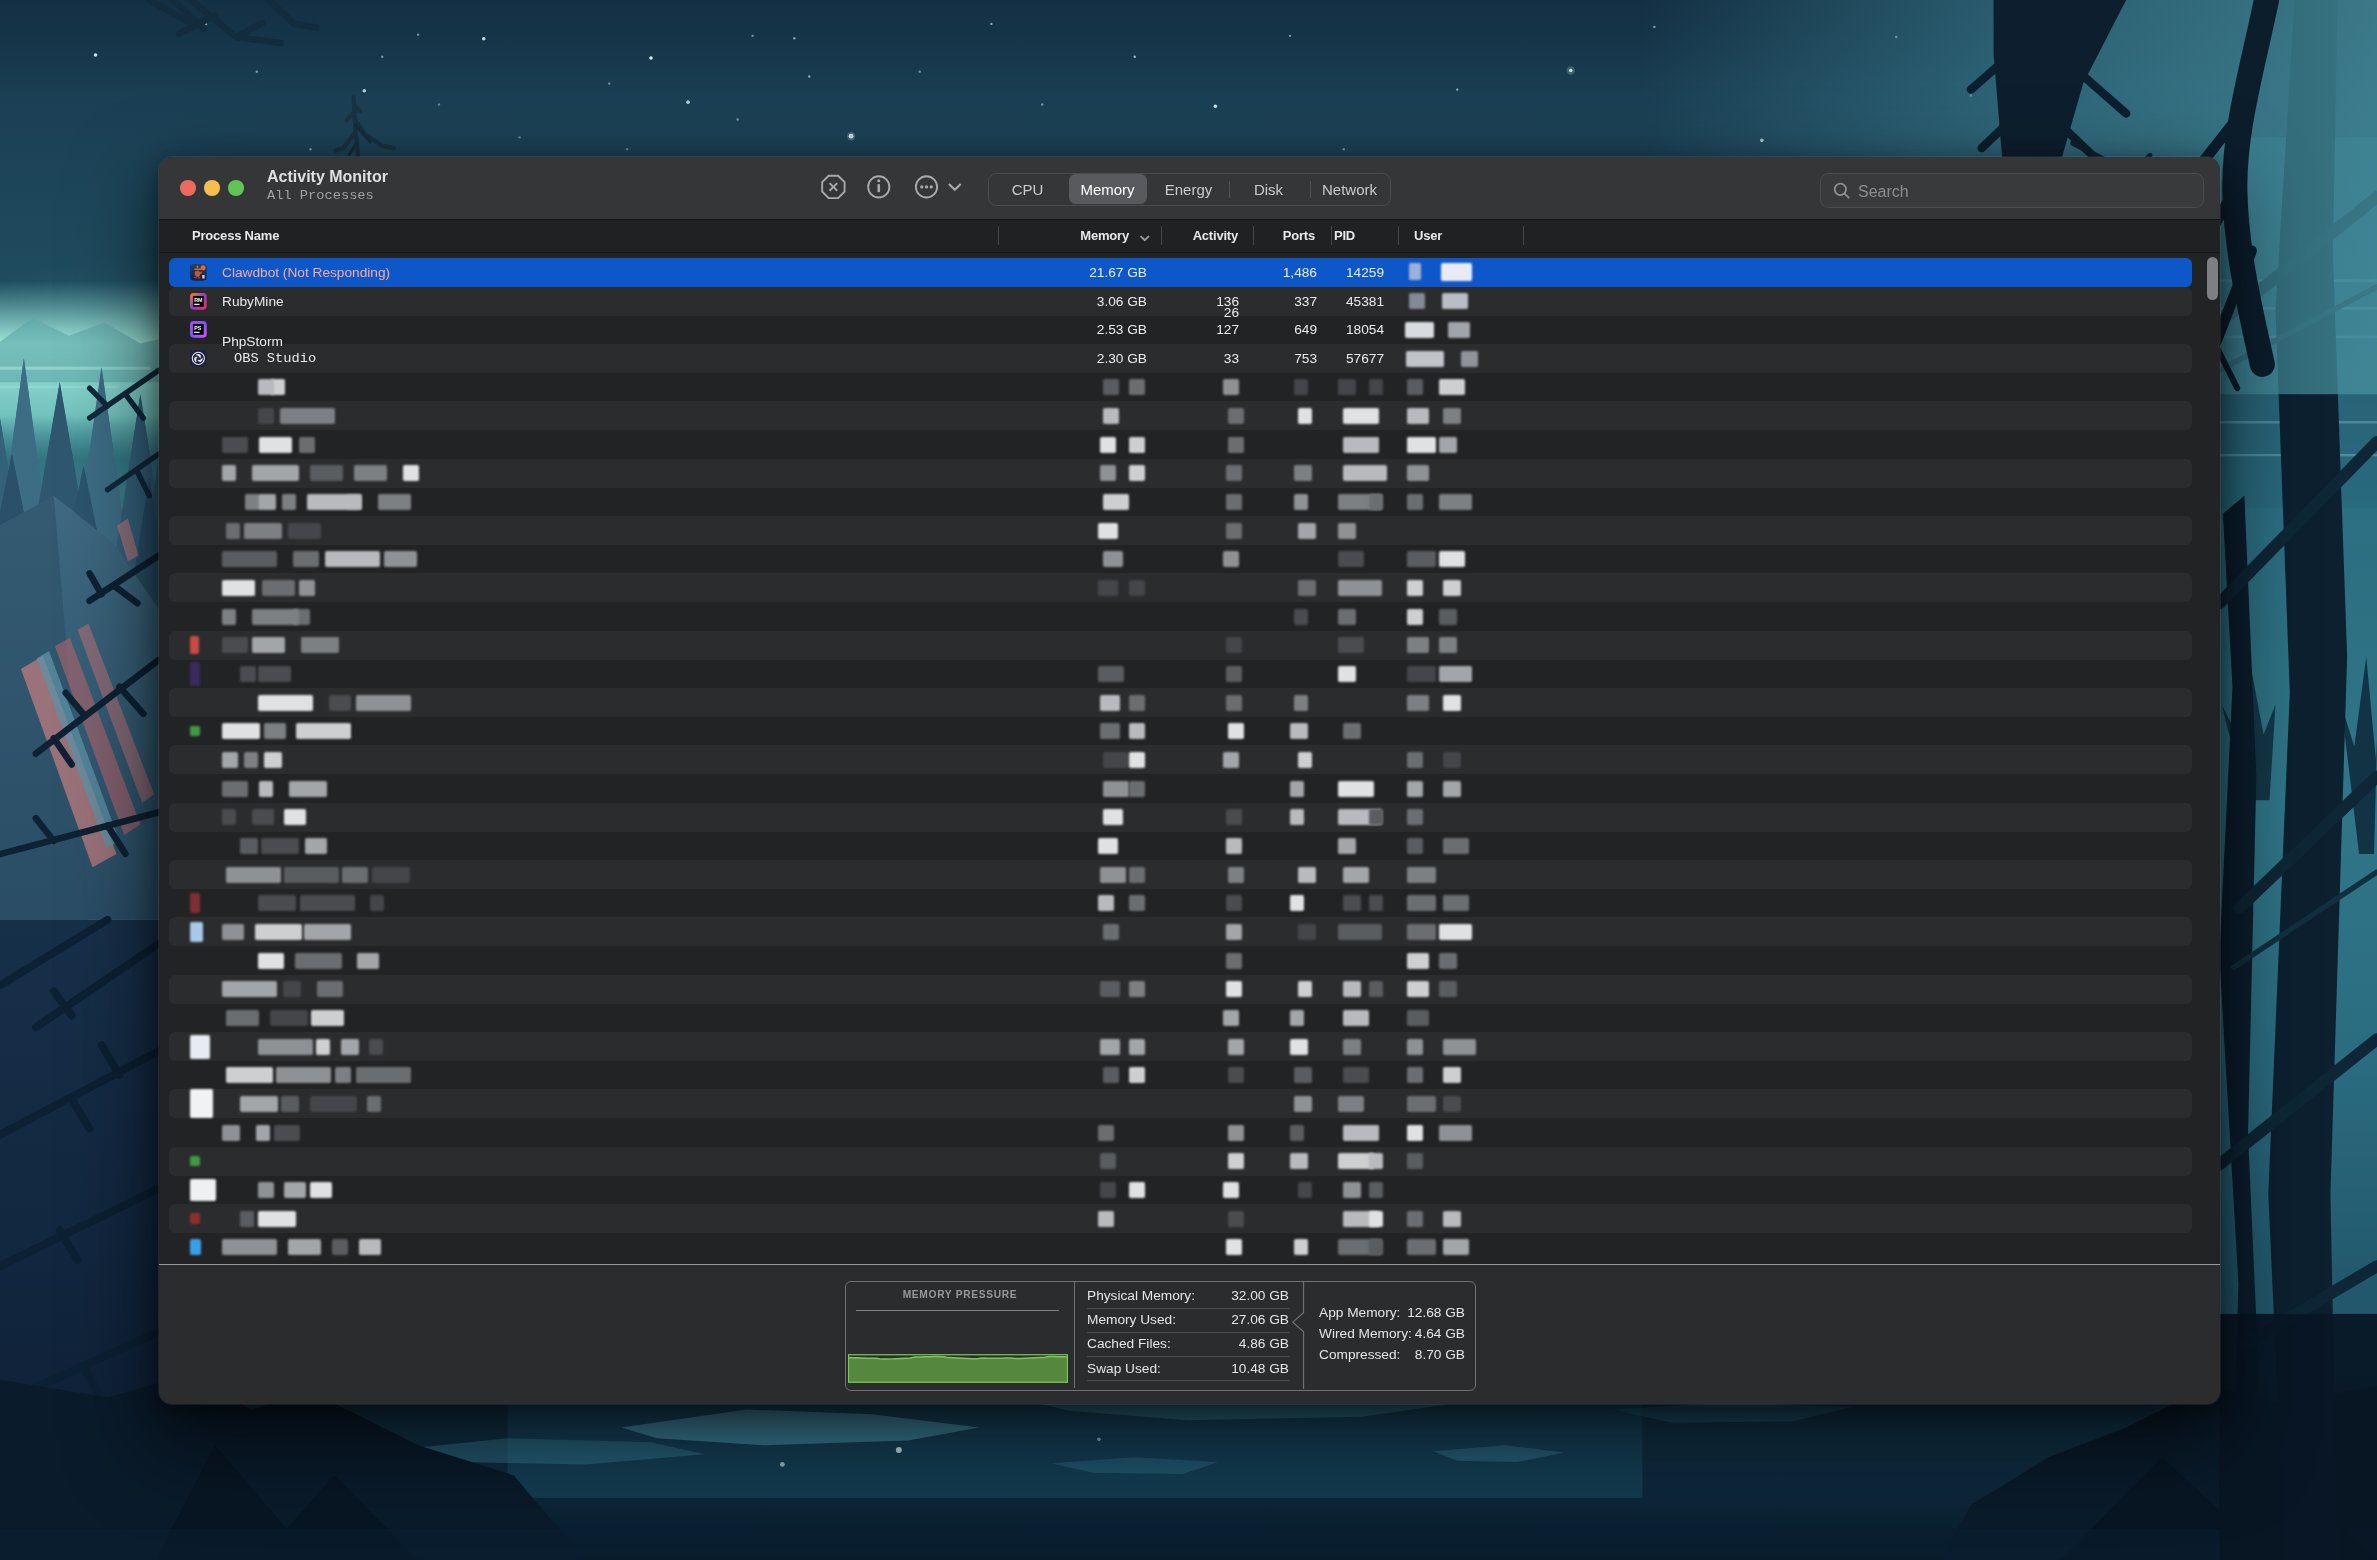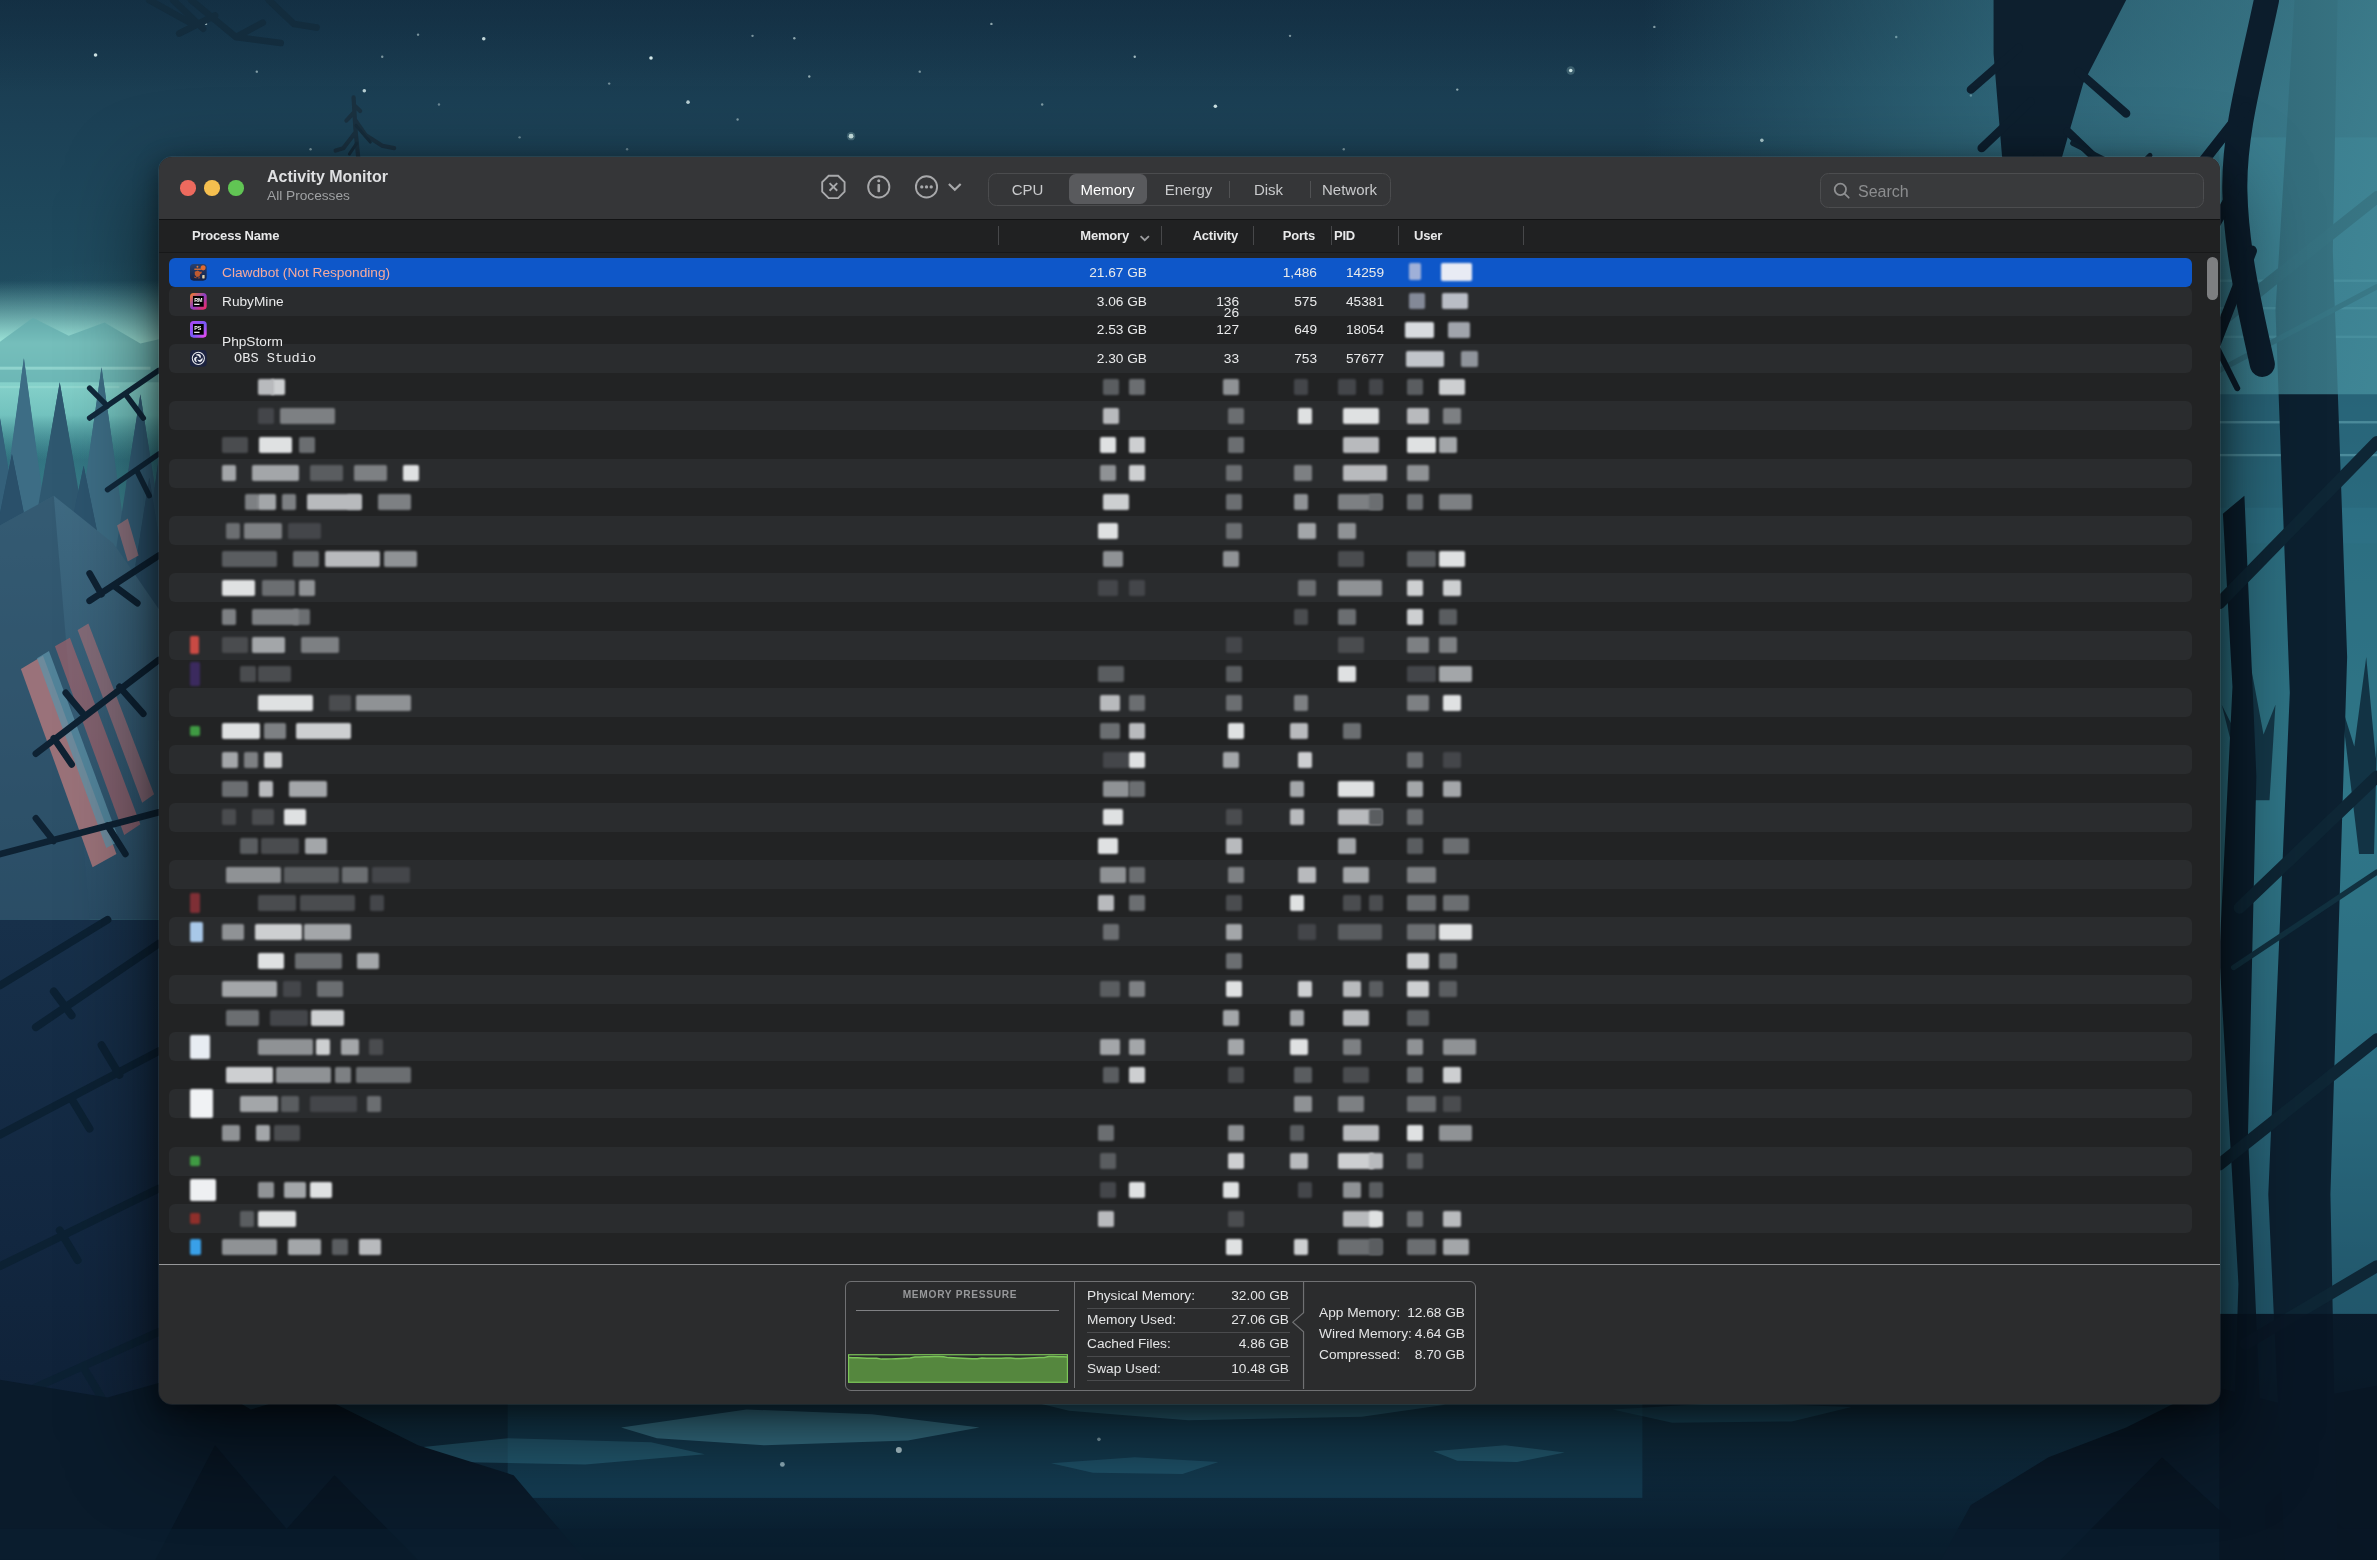--- a/index.html
+++ b/index.html
@@ -204,21 +204,21 @@
     <path d="M3760,180 L3650,320 L3600,420 M3650,320 L3560,360 M3752,300 L3660,460 M3660,460 L3700,560 M3770,420 L3700,600" stroke="#0c1d2c" stroke-width="18" fill="none" stroke-linecap="round"></path>
     <path d="M3600,420 L3570,500 M3610,430 L3560,480 M3700,560 L3660,640 M3706,570 L3746,650" stroke="#0c1d2c" stroke-width="10" stroke-linecap="round"></path>
     <path d="M3470,240 L3590,300 L3700,310 M3500,330 L3640,400 M3560,300 L3600,260" stroke="#0e2231" stroke-width="8" fill="none" stroke-linecap="round"></path>
   </svg>
 <div id="win">
 <div class="abs" style="left:0;top:0;width:100%;height:62px;background:#353638;"></div>
 <div class="abs" style="left:21px;top:23px;width:15.5px;height:15.5px;border-radius:50%;background:#ed6a5e"></div>
 <div class="abs" style="left:45px;top:23px;width:15.5px;height:15.5px;border-radius:50%;background:#f5bf4f"></div>
 <div class="abs" style="left:69px;top:23px;width:15.5px;height:15.5px;border-radius:50%;background:#61c554"></div>
 <div class="abs" style="left:108px;top:10.8px;font-size:16px;font-weight:700;color:#dfe0e2;line-height:18px;">Activity Monitor</div>
-<div class="abs" style="left:108px;top:31px;font-size:13.7px;color:#9fa1a3;line-height:16px;">All Processes</div>
+<div class="abs" style="left:108px;top:31px;font-size:13.7px;color:#9fa1a3;line-height:16px;font-family:Liberation Mono, monospace;">All Processes</div>
 <svg class="abs" style="left:657px;top:14.3px" width="155" height="33" viewBox="0 0 260 56">
 <g stroke="#a8a9ab" stroke-width="3.2" fill="none">
 <polygon points="20,8 36,8 47,19 47,35 36,46 20,46 9,35 9,19"></polygon>
 <path d="M21.5,20.5 L34.5,33.5 M34.5,20.5 L21.5,33.5"></path>
 <circle cx="105" cy="27" r="18"></circle>
 <circle cx="186" cy="27" r="18"></circle>
 <path d="M224,22 L234,32 L244,22" stroke-width="3.6"></path>
 </g>
 <g fill="#a8a9ab">
 <circle cx="105" cy="16.5" r="2.6"></circle>
@@ -315,21 +315,21 @@
 <path d="M14,6.6 A4.3,4.3 0 0 1 18.3,10.9 A4.3,4.3 0 0 1 16.6,14.3 A5.6,5.6 0 0 0 9.6,9.0 A4.3,4.3 0 0 1 14,6.6 Z" transform="rotate(240 14 14)"></path>
 </g>
     </svg>
 <div class="nm" style="left:75px;top:187px;font-family:Liberation Mono, monospace;">OBS Studio</div>
 <div class="vr" style="left:857px;top:101px;">21.67 GB</div>
 <div class="vr" style="left:949px;top:101px;margin-top:40px;">26</div>
 <div class="vr" style="left:1027px;top:101px;">1,486</div>
 <div class="vr" style="left:1094px;top:101px;">14259</div>
 <div class="vr" style="left:857px;top:130px;">3.06 GB</div>
 <div class="vr" style="left:949px;top:130px;">136</div>
-<div class="vr" style="left:1027px;top:130px;">575</div>
+<div class="vr" style="left:1027px;top:130px;">337</div>
 <div class="vr" style="left:1094px;top:130px;">45381</div>
 <div class="vr" style="left:857px;top:158px;">2.53 GB</div>
 <div class="vr" style="left:949px;top:158px;">127</div>
 <div class="vr" style="left:1027px;top:158px;">649</div>
 <div class="vr" style="left:1094px;top:158px;">18054</div>
 <div class="vr" style="left:857px;top:187px;">2.30 GB</div>
 <div class="vr" style="left:949px;top:187px;">33</div>
 <div class="vr" style="left:1027px;top:187px;">753</div>
 <div class="vr" style="left:1094px;top:187px;">57677</div>
 <div class="blk" style="left:1250px;top:106px;width:12px;height:16.7px;background:#9fb0d8"></div>

